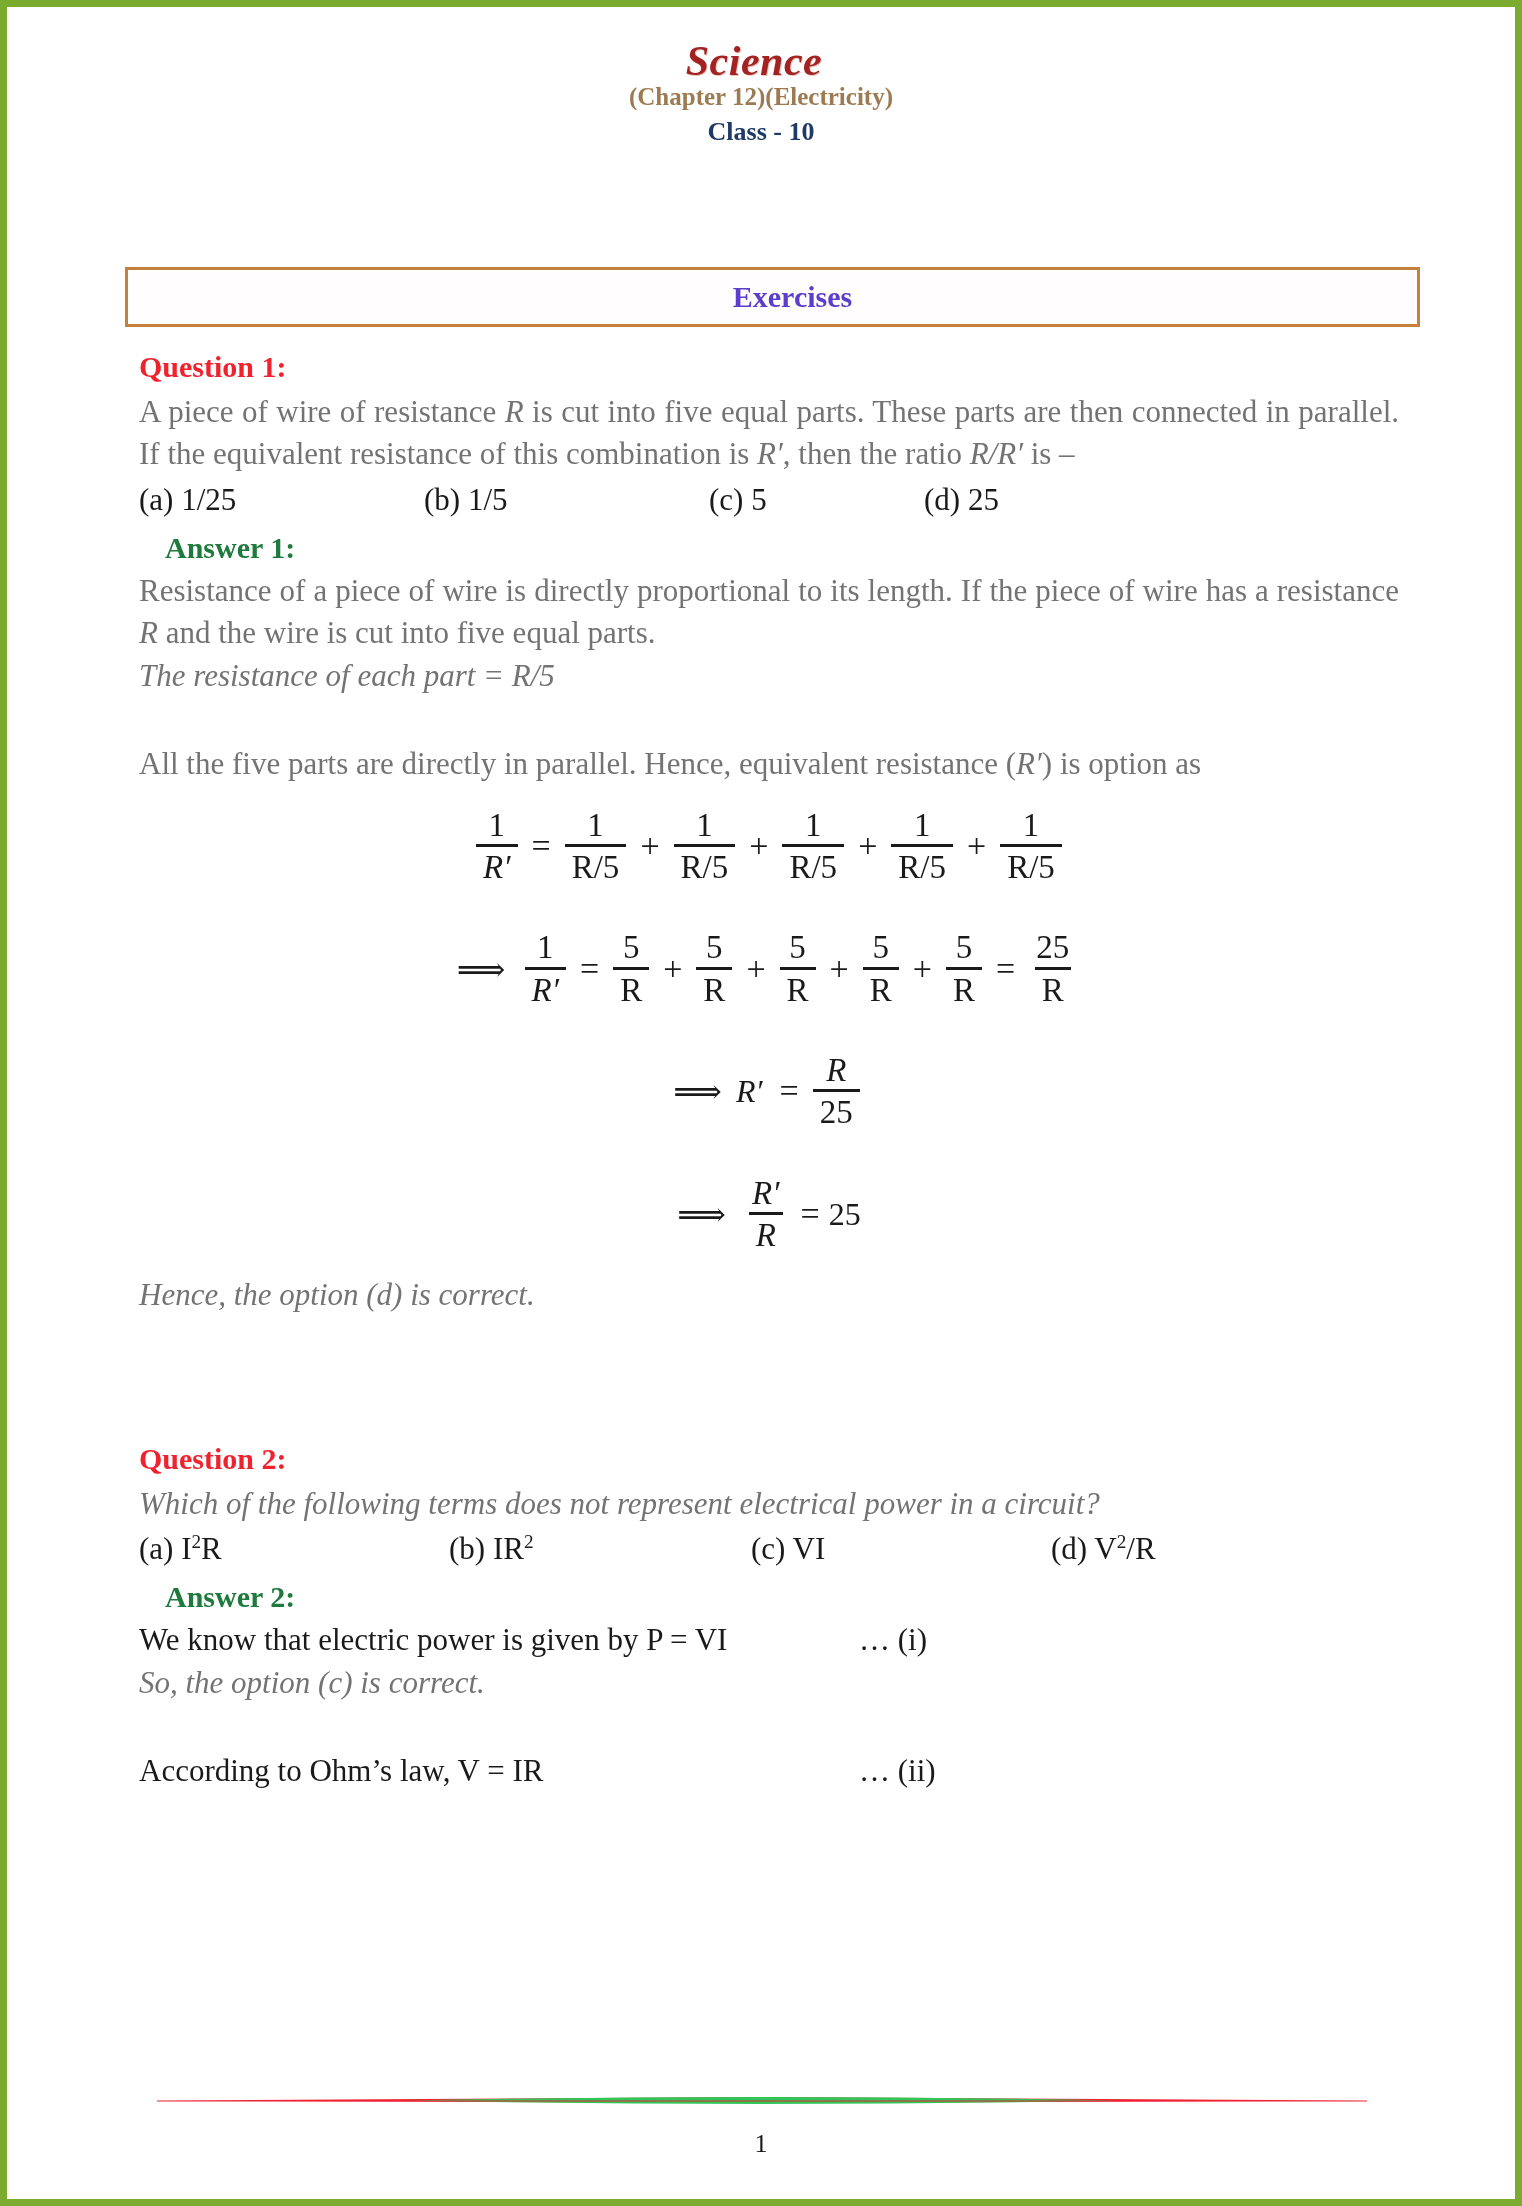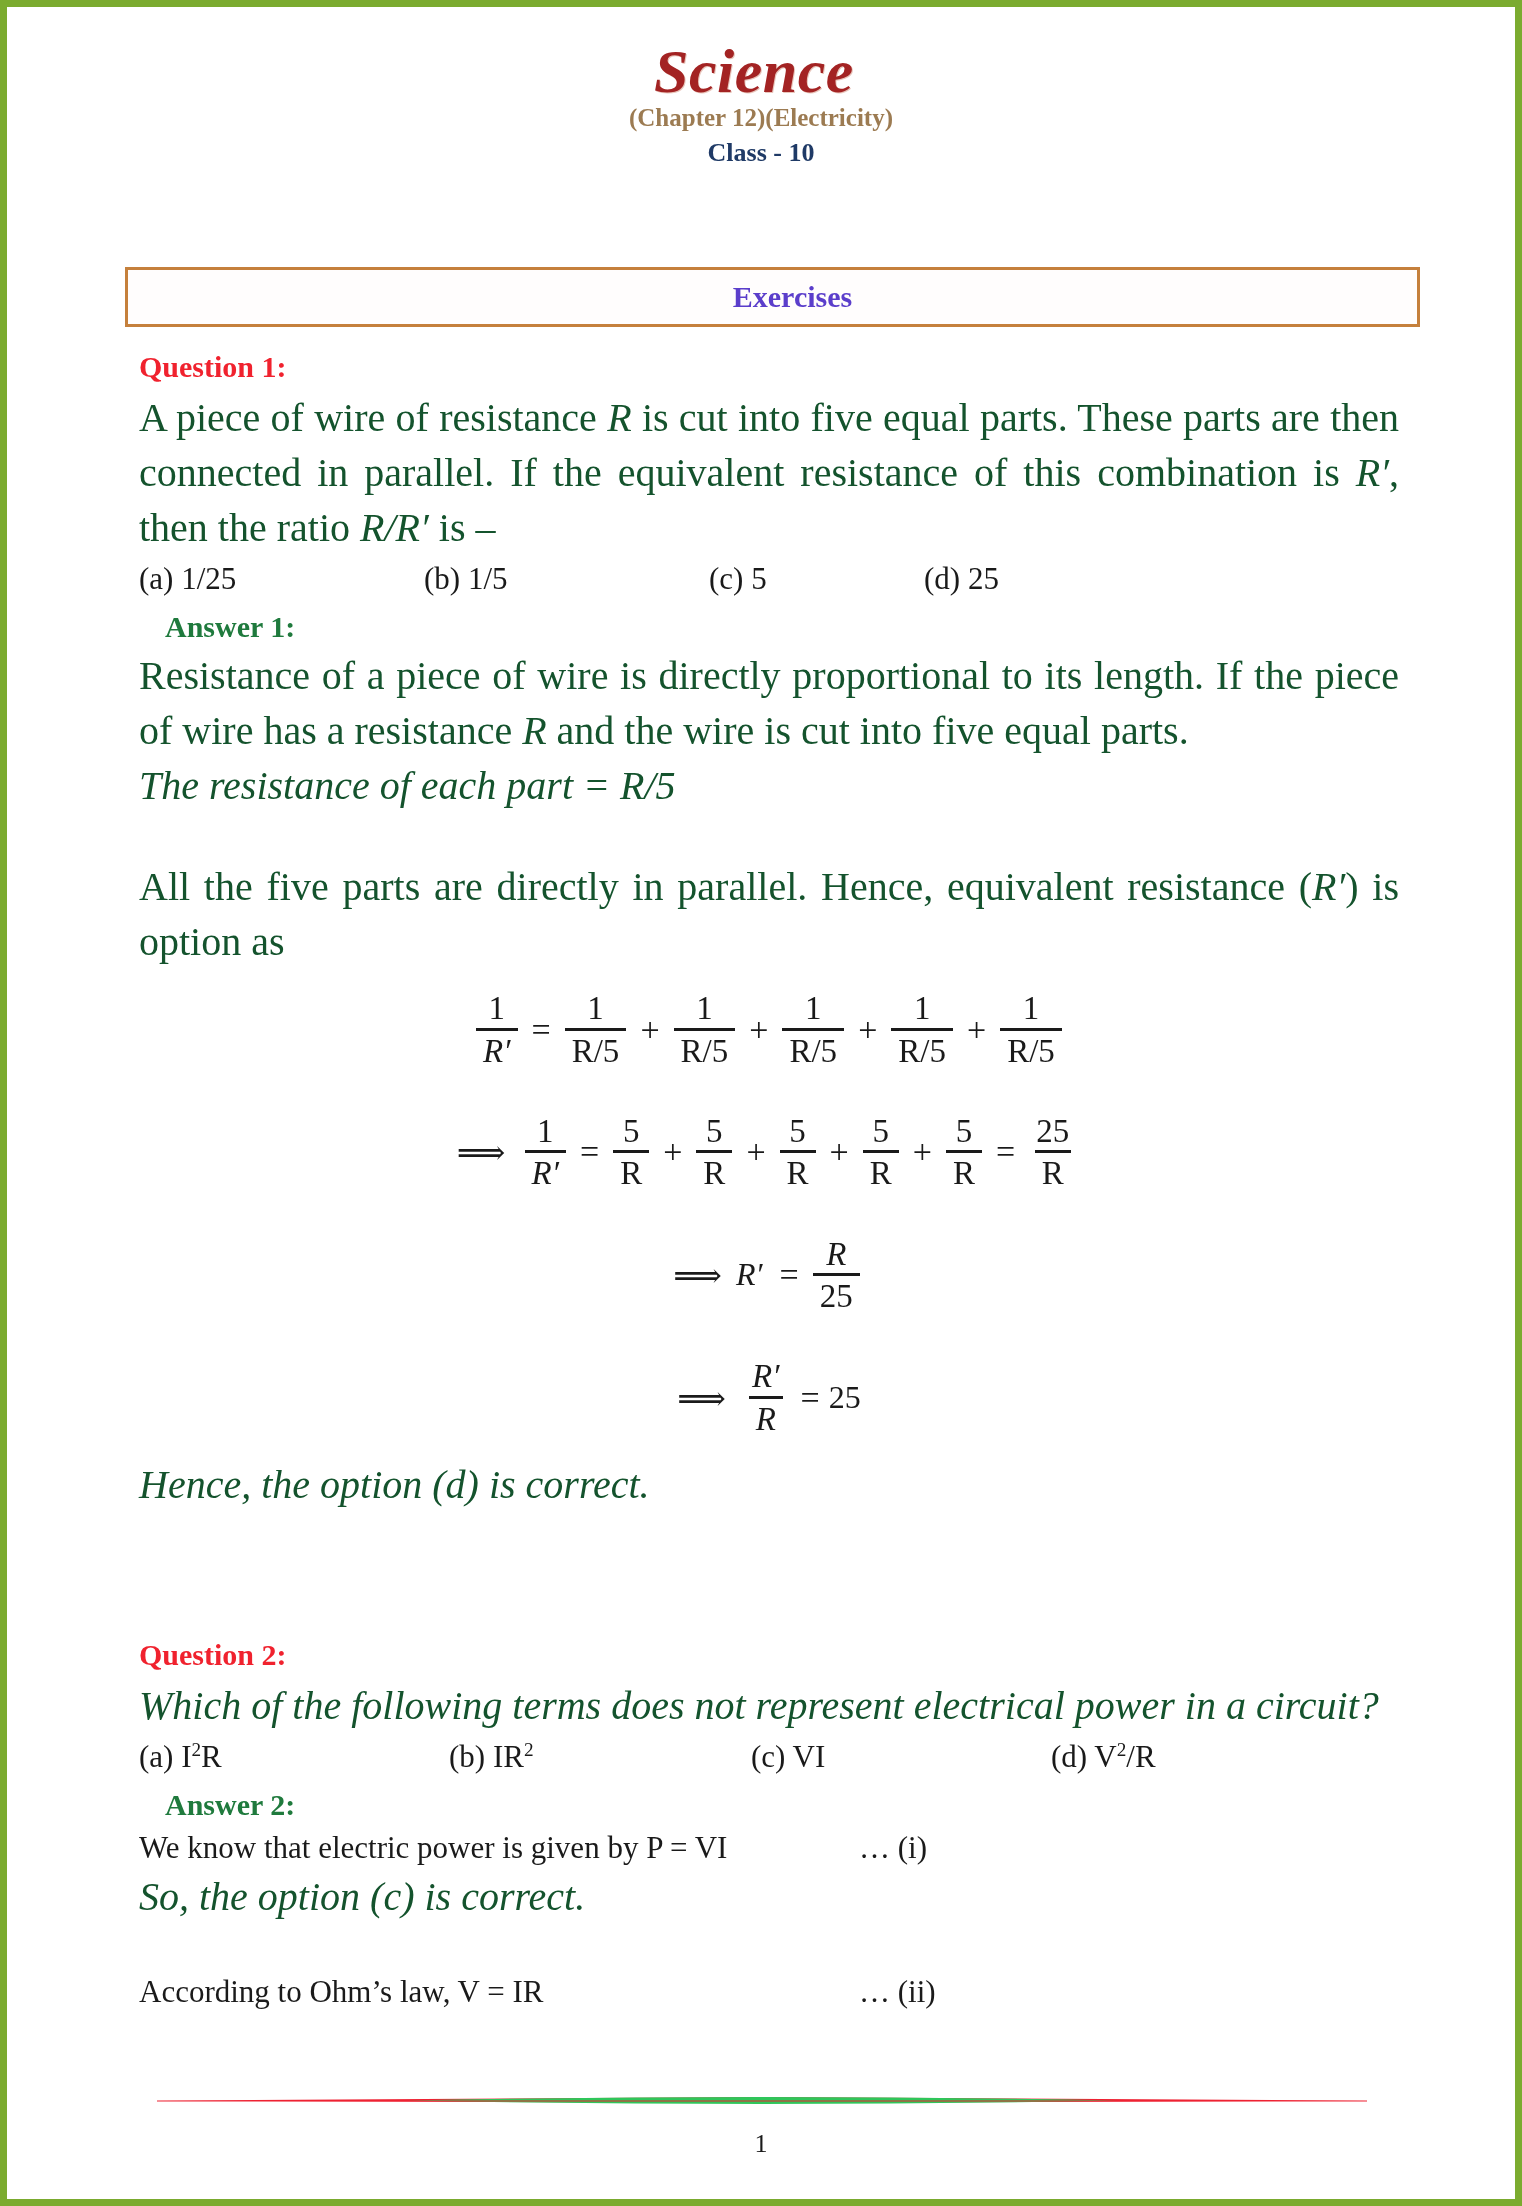--- a/index.html
+++ b/index.html
@@ -24,21 +24,21 @@
     height: 100%;
     padding: 0 0 0 0;
     box-sizing: border-box;
   }
 
   
   .doc-title {
     text-align: center;
     font-style: italic;
     font-weight: bold;
-    font-size: 62px;
+    font-size: 42px;
     color: #a32323;
     letter-spacing: 0.5px;
     margin: 32px 14px 0 0;
     line-height: 1.05;
     text-shadow: 1px 1px 0 rgba(190,90,60,0.35);
   }
   .chapter-line {
     text-align: center;
     font-weight: bold;
     font-size: 25px;
@@ -88,25 +88,25 @@
     line-height: 1.2;
   }
   .a-head {
     font-weight: bold;
     font-size: 30px;
     color: #1f7a3d;
     margin: 6px 0 4px 26px;
     line-height: 1.2;
   }
   .para {
-    font-size: 40px;
+    font-size: 31px;
     line-height: 1.37;
     text-align: justify;
     margin: 0;
-    color: #14532d;
+    color: #737373;
   }
   .para.nojust { text-align: left; font-style: italic; }
   .it { font-style: italic; }
   .spacer-sm { height: 22px; }
   .spacer-md { height: 46px; }
   .spacer-lg { height: 78px; }
 
   
   .options {
     position: relative;

